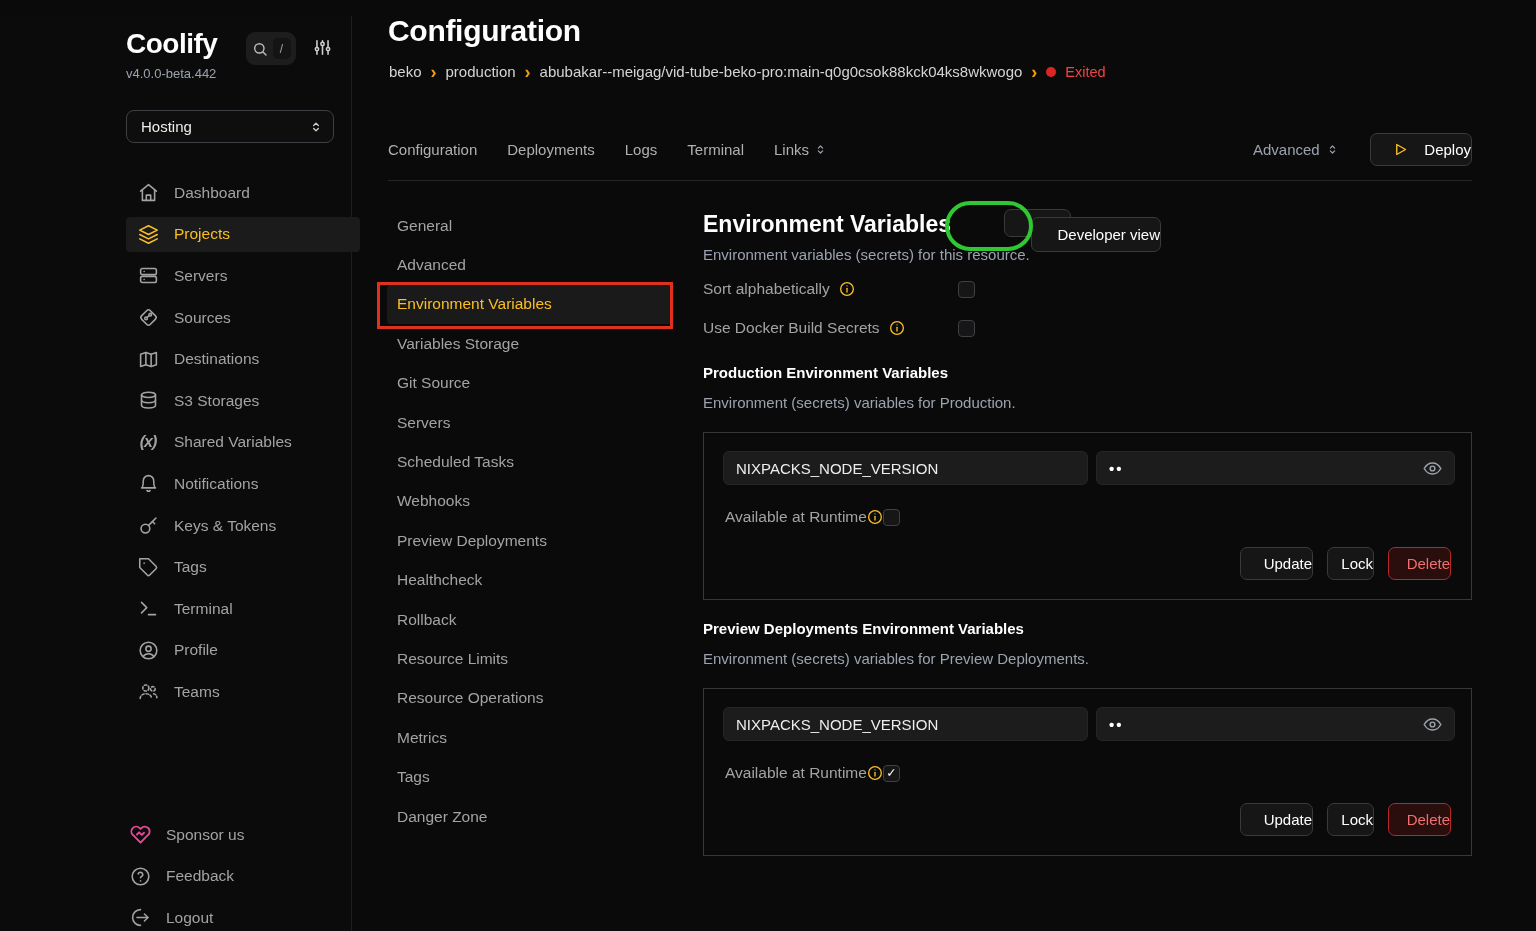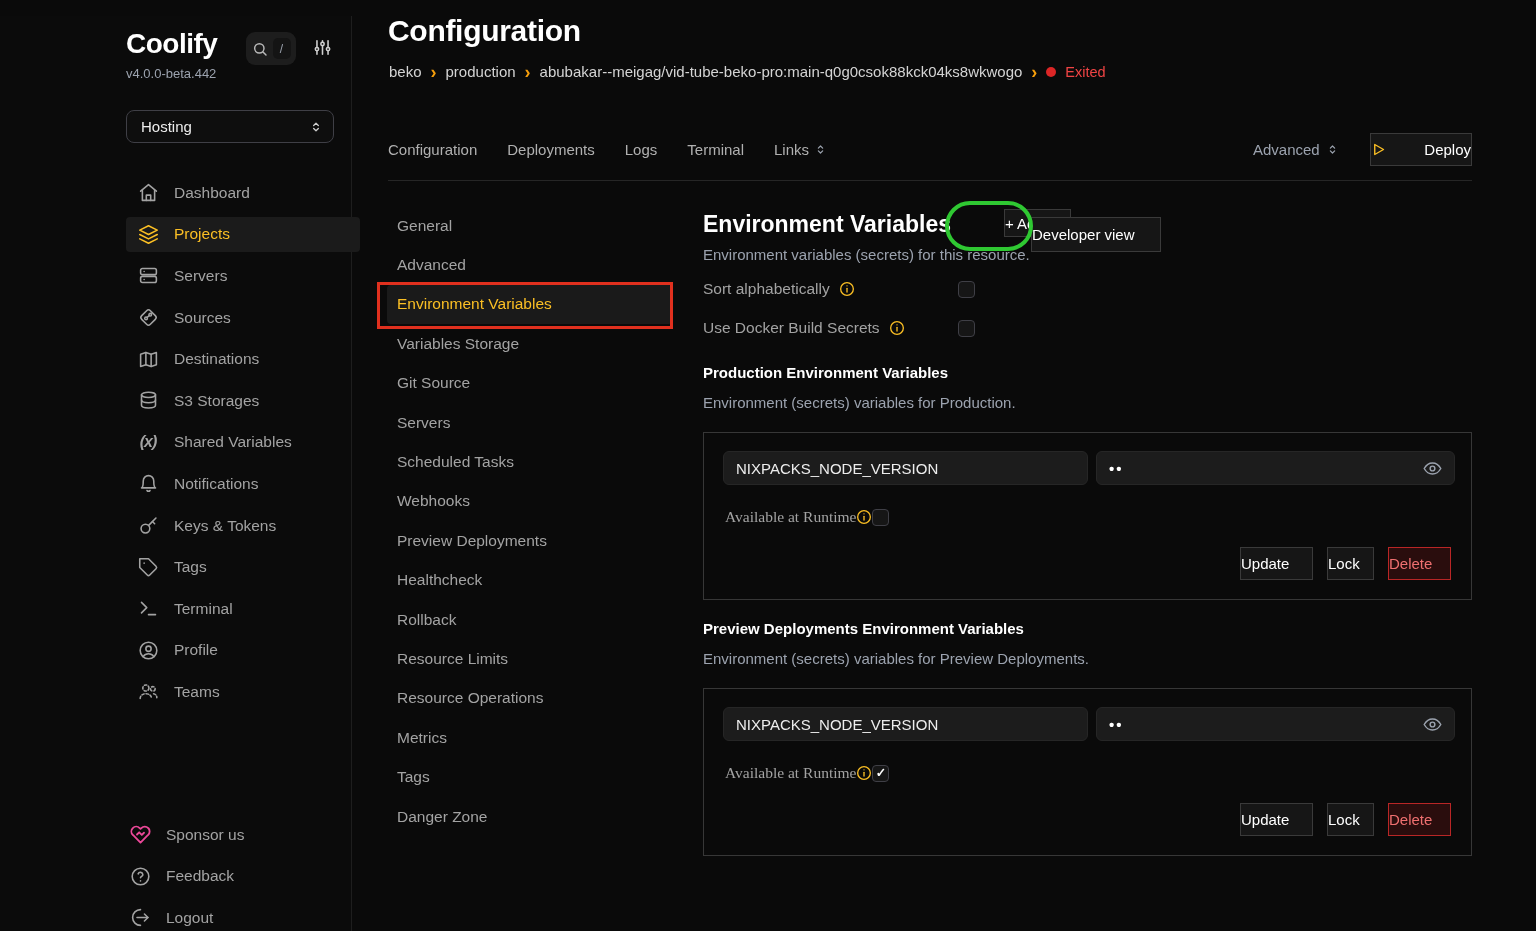--- a/index.html
+++ b/index.html
@@ -56,22 +56,22 @@
   .page-title { position:absolute; left:388px; top:14px; font-size:30px; font-weight:800; letter-spacing:-0.3px; }
   .breadcrumb { position:absolute; left:389px; top:63px; display:flex; align-items:center; gap:9px; font-size:15px; color:#d4d4d4; }
   .breadcrumb .sep { color:#f59e0b; font-size:18px; font-weight:700; line-height:14px; }
   .status-dot { width:10px; height:10px; border-radius:50%; background:#dc2626; display:inline-block; }
   .status-text { color:#ef4444; font-weight:400; font-size:14.5px; }
 
   .tabs { position:absolute; left:388px; top:141px; display:flex; gap:30px; align-items:center; }
   .tab { font-size:15px; color:#b0b0b0; cursor:pointer; display:flex; align-items:center; gap:5px; }
   .advanced-toggle { position:absolute; left:1253px; top:141px; display:flex; align-items:center; gap:6px; font-size:15px; color:#9ca3af; cursor:pointer; }
   .btn {
-    display:inline-flex; align-items:center; justify-content:space-between; gap:16px;
-    background:#161616; border:1px solid #3a3a3a; border-radius:0;
+    display:inline-flex; align-items:center; justify-content:flex-end; gap:16px;
+    background:#161616; border:1px solid #3a3a3a; border-radius:7px;
     color:#fff; font-size:15px; cursor:pointer; font-family:inherit;
   }
   .deploy-btn { position:absolute; left:1370px; top:133px; width:102px; height:33px; }
   .main-divider { position:absolute; left:388px; top:180px; width:1084px; height:1px; background:#262626; }
 
   
   .subnav { position:absolute; left:387px; top:206px; width:286px; }
   .subnav-item { height:39.4px; display:flex; align-items:center; padding-left:10px; font-size:15.5px; color:#a3a3a3; cursor:pointer; border-radius:4px; }
   .subnav-item.active { background:#1a1a1a; color:#fbbf24; }
 
@@ -96,21 +96,21 @@
     background:#1c1c1c; border:1px solid #262626; border-radius:6px;
     color:#ededed; font-size:15px; padding:0 12px; font-family:inherit; outline:none;
   }
   .var-card .value-field {
     position:absolute; left:392px; top:18px; width:359px; height:34px;
     background:#1c1c1c; border:1px solid #262626; border-radius:6px;
     display:flex; align-items:center; padding:0 12px; cursor:text;
   }
   .var-card .value-dots { flex:1; font-size:15px; font-weight:700; letter-spacing:2px; color:#fff; }
   .eye-btn { color:#9ca3af; cursor:pointer; display:flex; }
-  .runtime-row { position:absolute; left:21px; top:75px; display:flex; align-items:center; font-size:15.5px; color:#a3a3a3;font-family:Liberation Serif, serif; }
+  .runtime-row { position:absolute; left:21px; top:75px; display:flex; align-items:center; font-size:15.5px; color:#a3a3a3; }
   .card-actions { position:absolute; right:20px; bottom:19px; display:flex; gap:14px; }
   .btn-update { width:73px; height:33px; }
   .btn-lock { width:47px; height:33px; }
   .btn-delete { width:63px; height:33px; background:#2a0d0d; border-color:#b92626; color:#ef7070; }
 
   .info-icon { display:flex; color:#fbbf24; }
 
   
   .anno-box {
     position:absolute; left:377px; top:282px; width:296px; height:47px;

